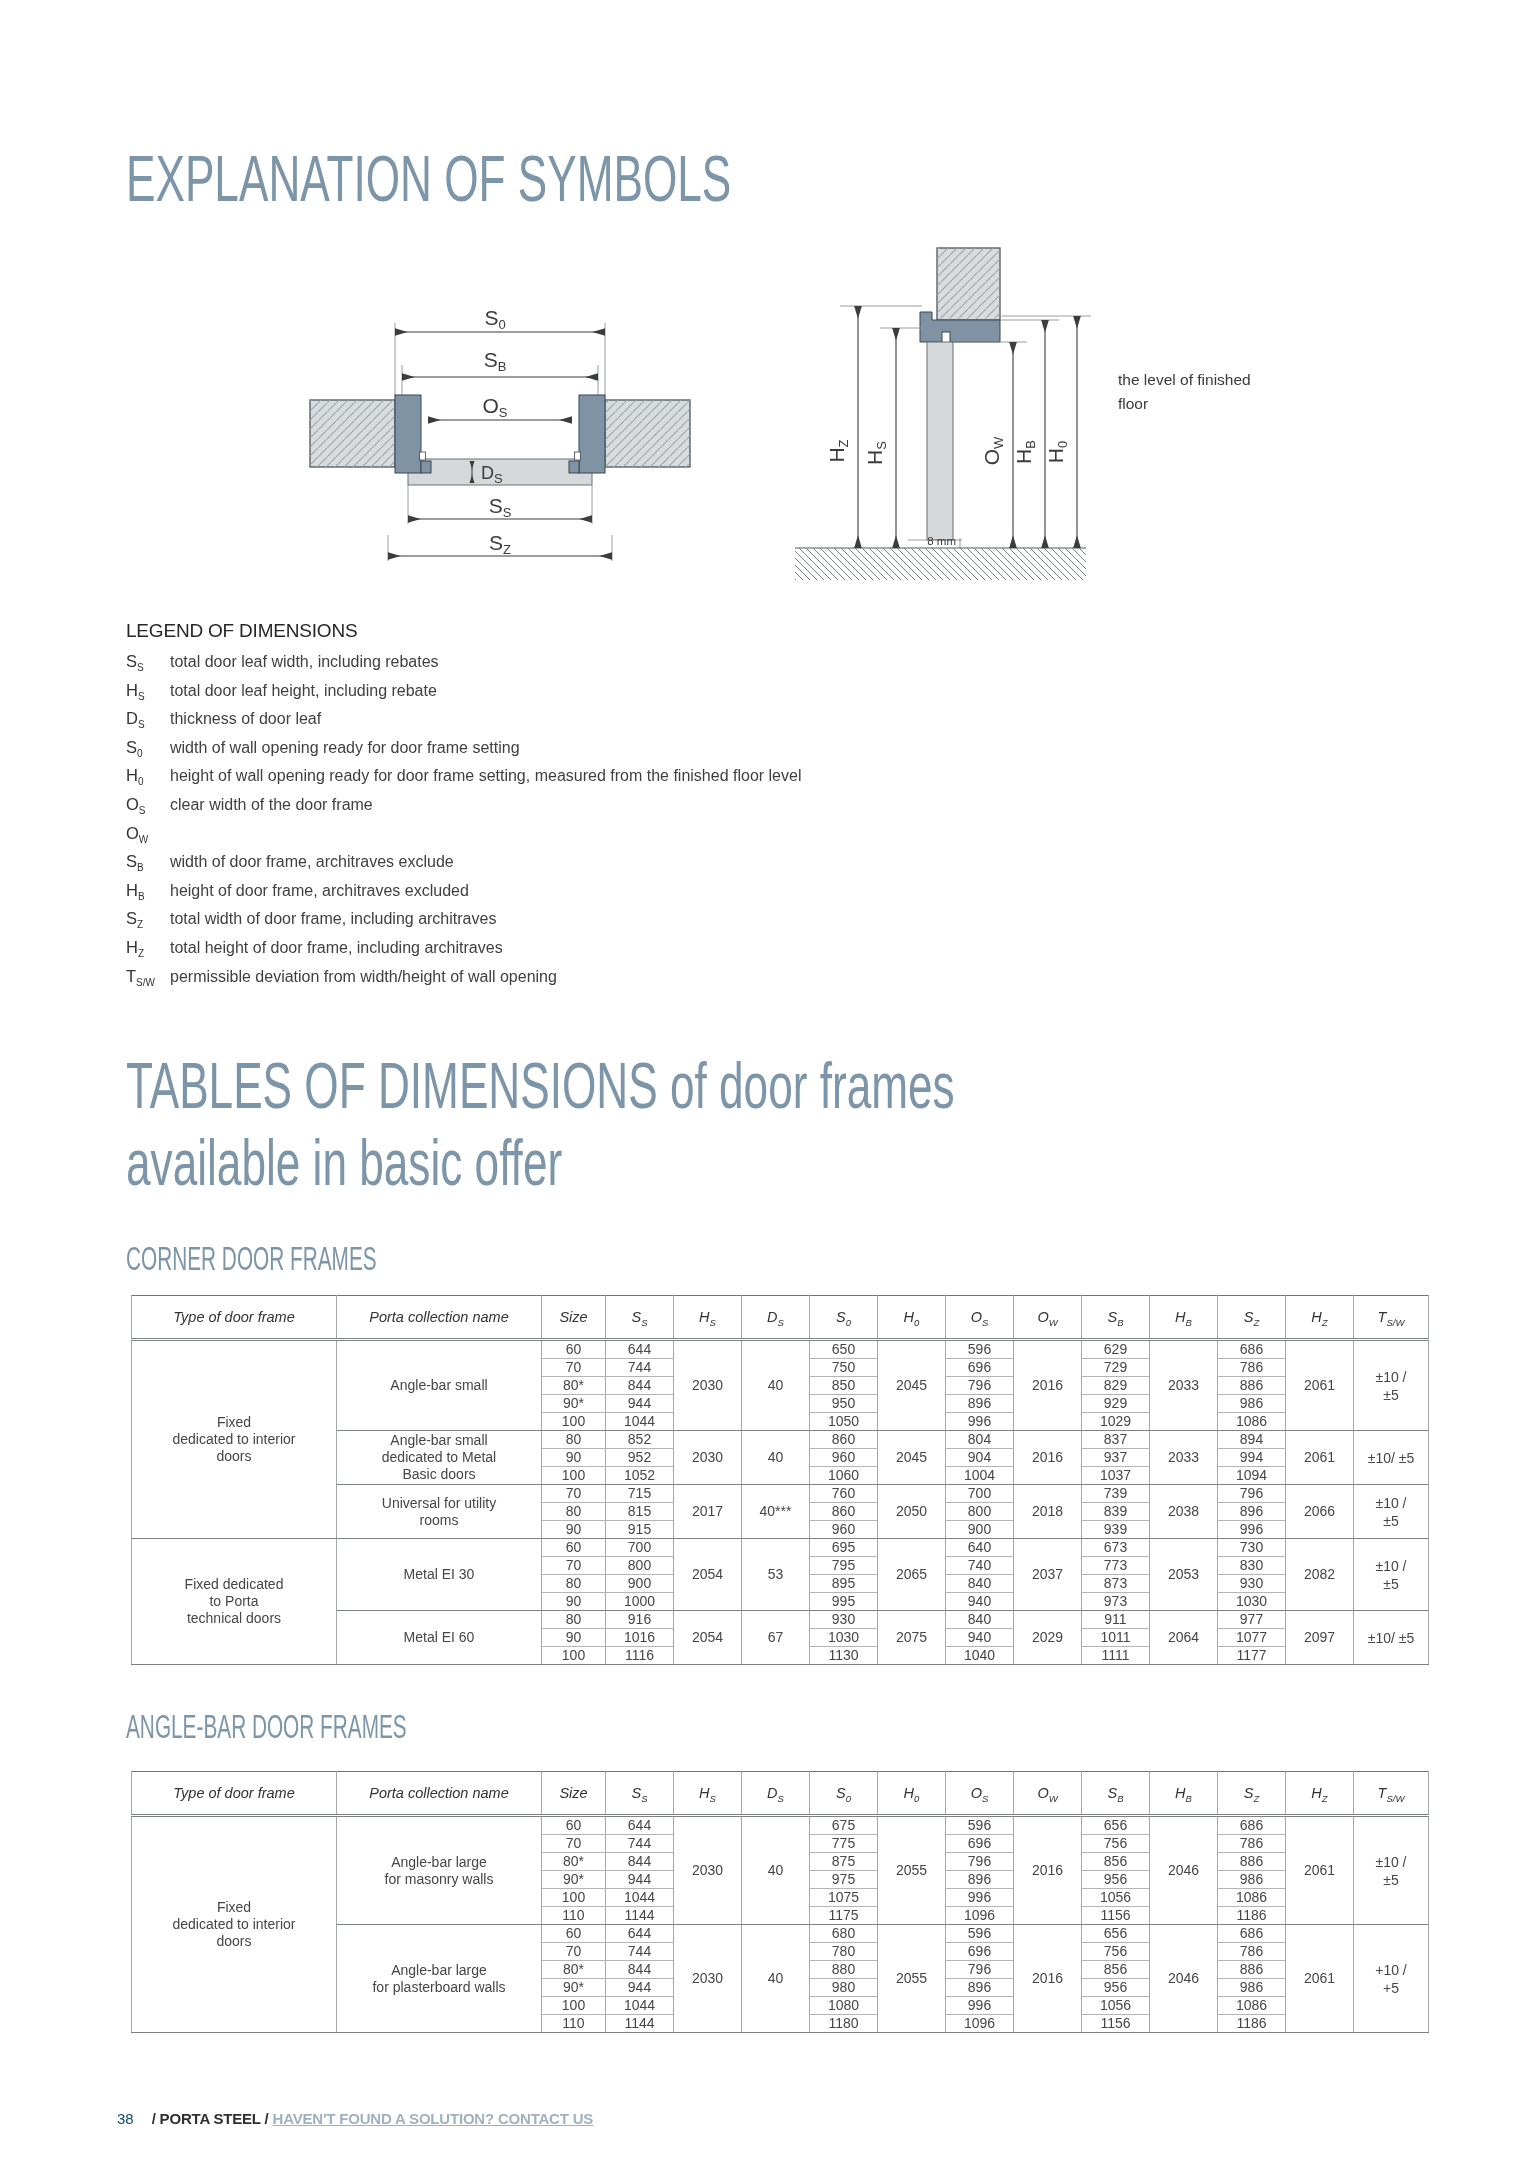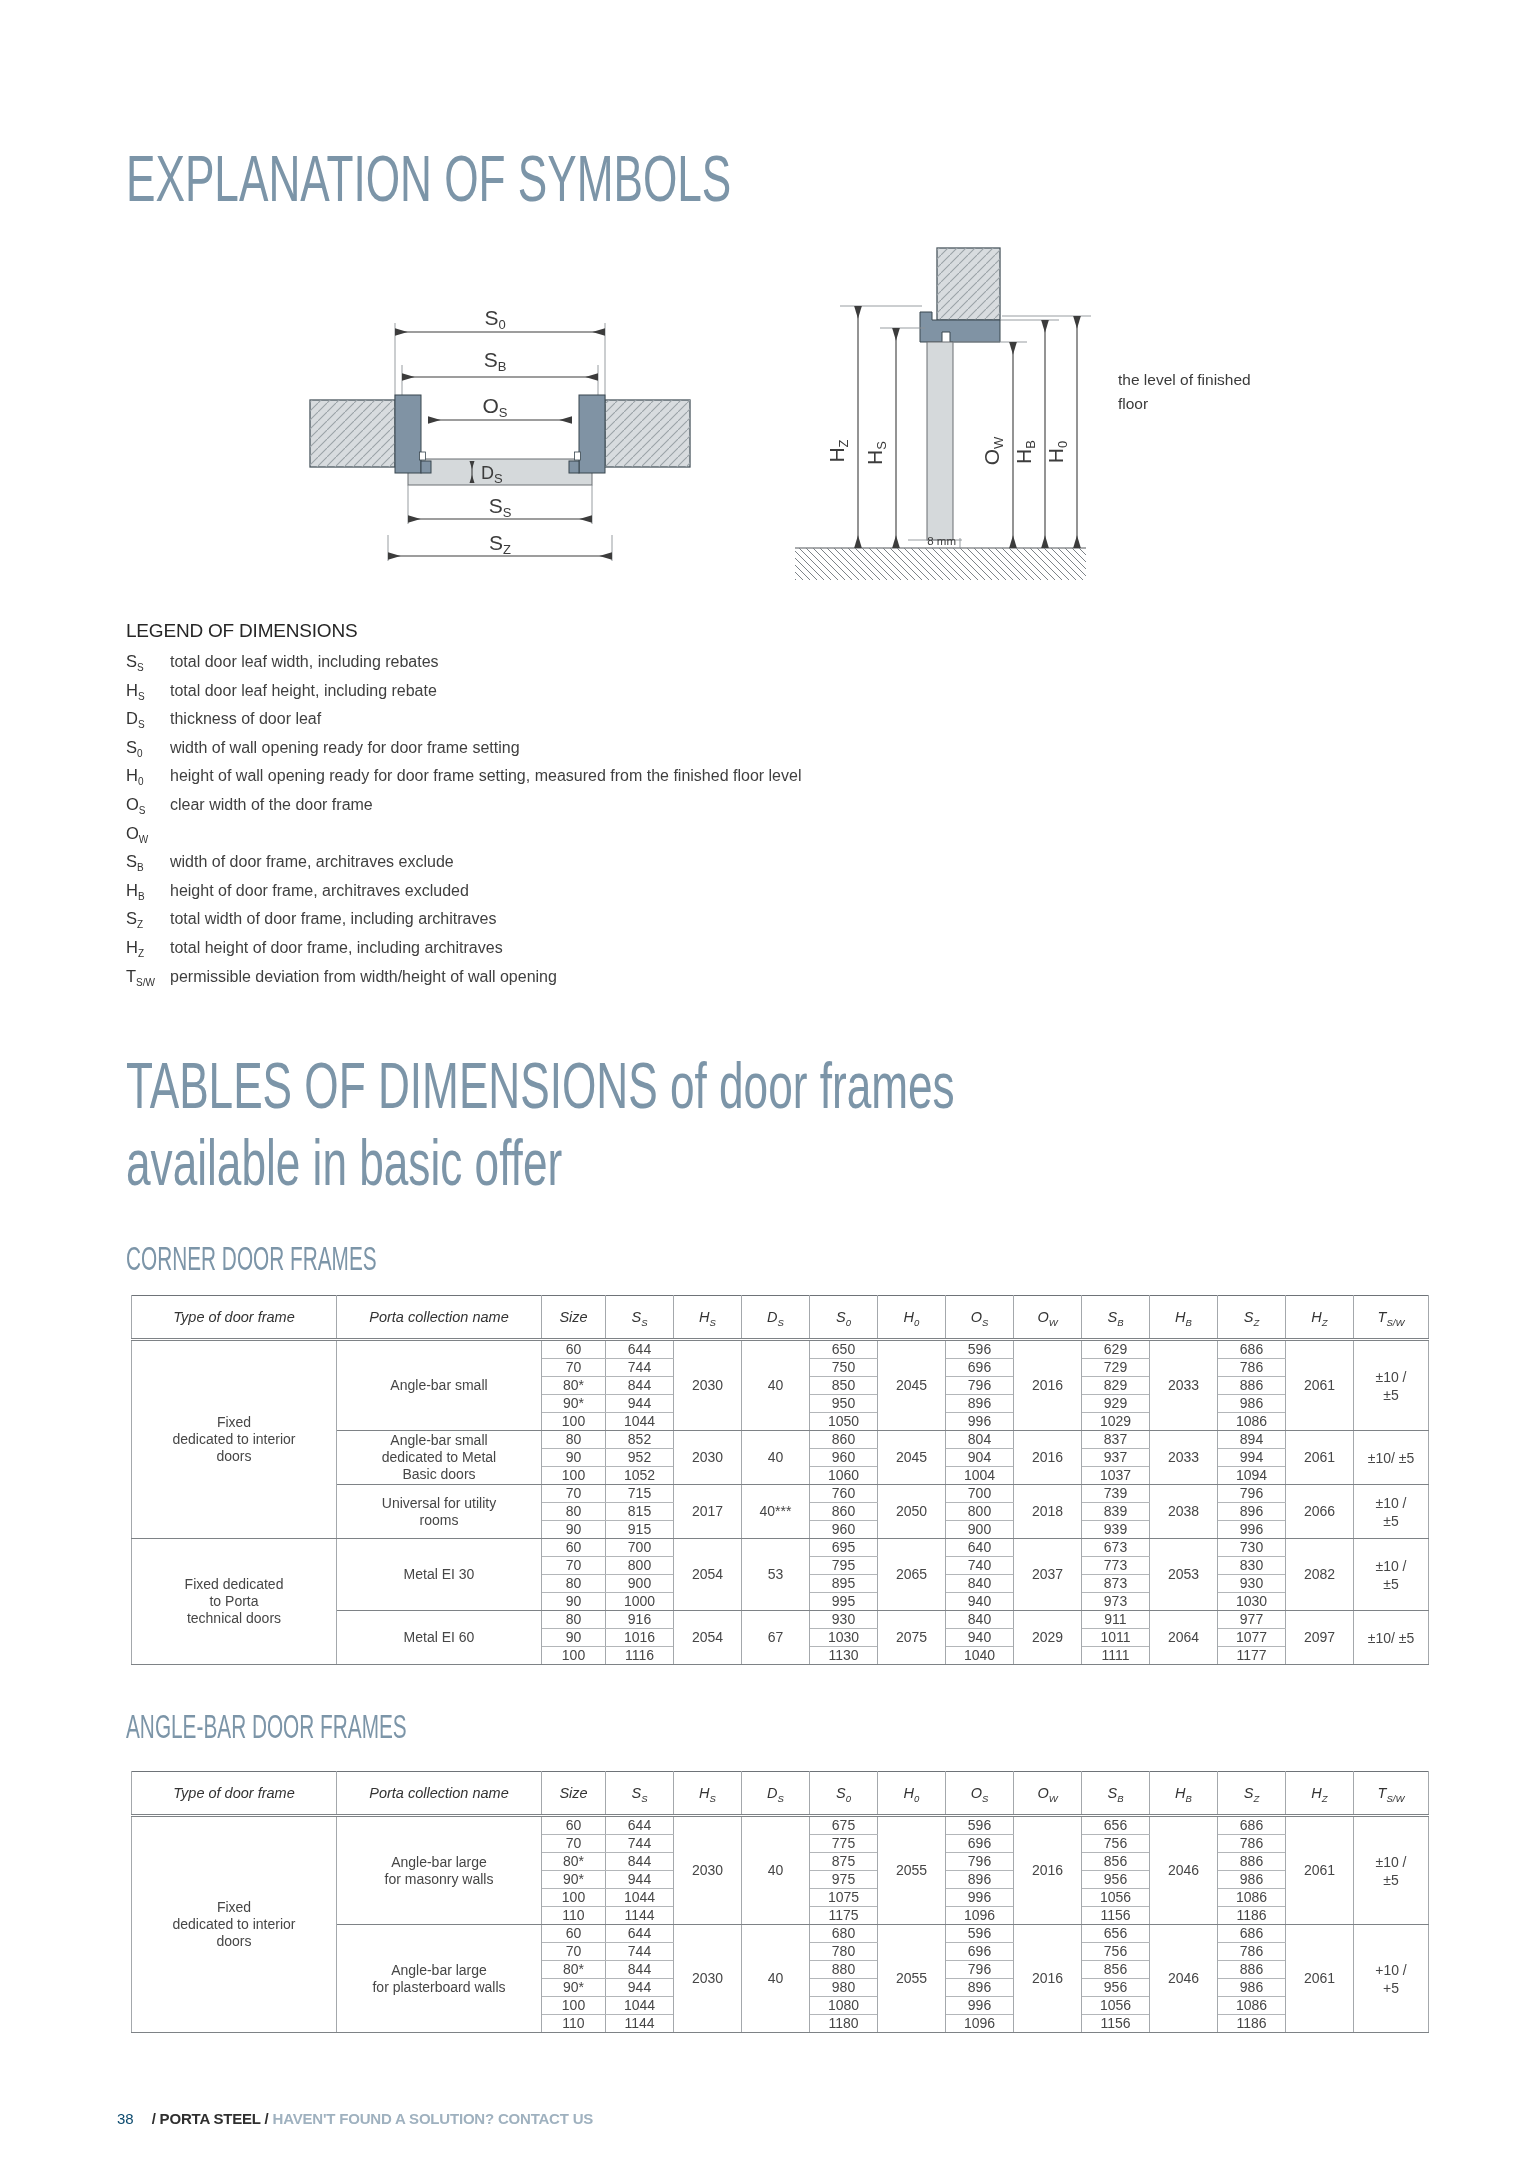--- a/index.html
+++ b/index.html
@@ -54,21 +54,21 @@
   td.rb { border-bottom:1px solid #b3b6b9; }
   td.ge { border-bottom:1px solid #7e8286; }
   td.typecell, td.namecell { line-height:16px; font-size:14px; }
   span.tw { display:inline-block; width:48px; line-height:18px; }
   sub { line-height:0; }
 
   
   .footer { position:absolute; left:117px; top:2110px; font-size:15px; white-space:nowrap; }
   .footer .pg { color:#0c4a6e; margin-right:18px;text-align:right; }
   .footer .brand { color:#2f2f2f; font-weight:bold; letter-spacing:-.2px; }
-  .footer .tag { color:#9fb1bf; font-weight:bold; letter-spacing:-.2px; }
+  .footer .tag { color:#9fb1bf; font-weight:bold; letter-spacing:-.2px;text-decoration:underline; }
 </style>
 </head>
 <body>
 
 <div class="page">
 
   <div class="h1">EXPLANATION OF SYMBOLS</div>
 
   <svg style="position:absolute;left:300px;top:295px" width="400" height="280" viewBox="0 0 400 280">
     <defs>

